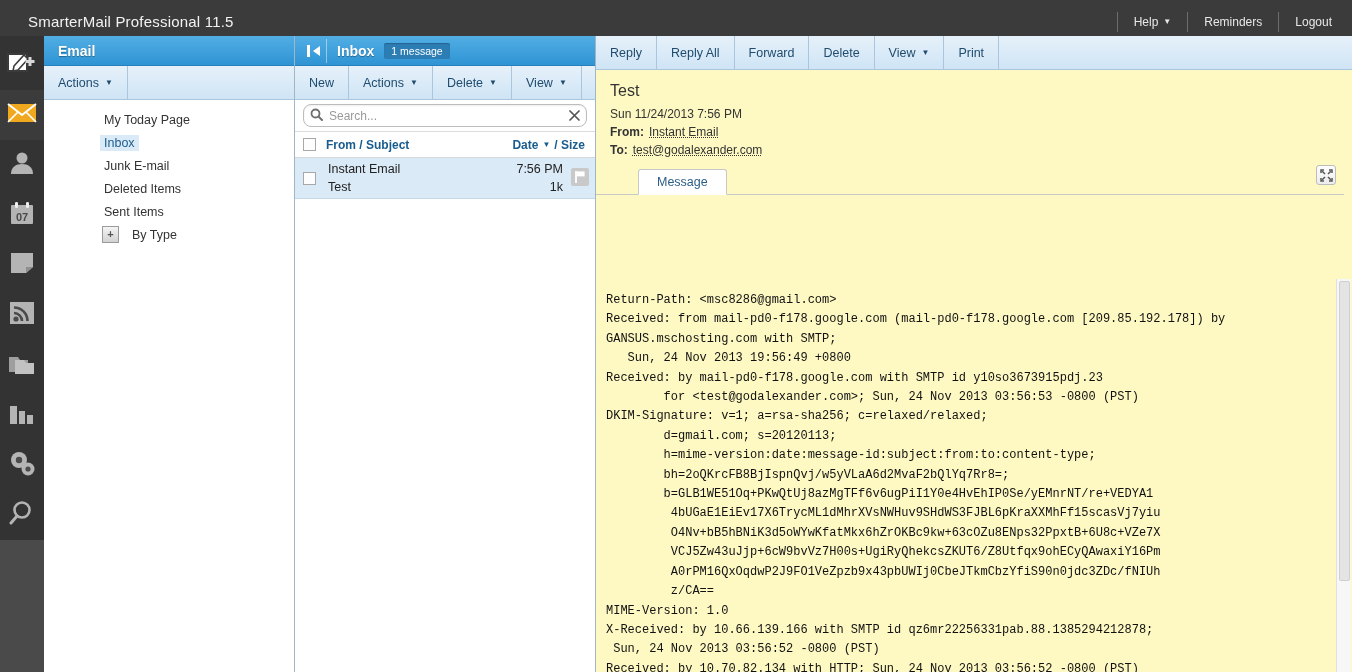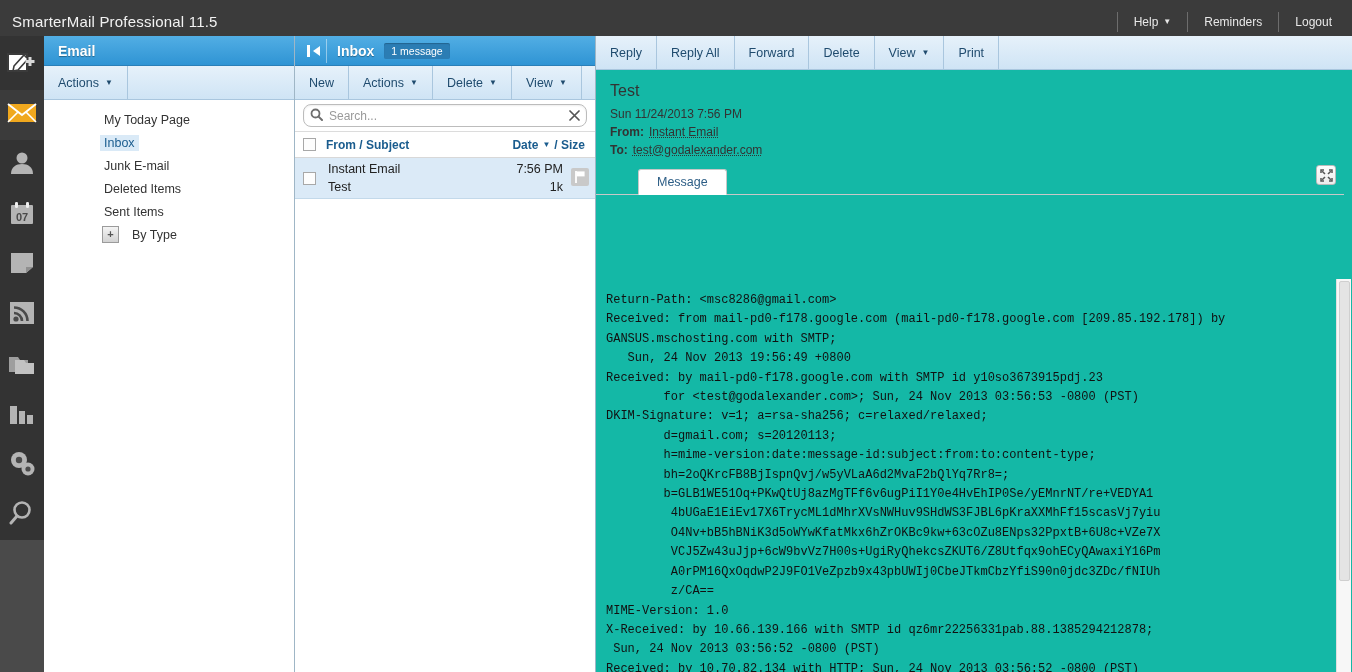--- a/index.html
+++ b/index.html
@@ -10,20 +10,21 @@
     font-family: "Liberation Sans", sans-serif;
   }
 
   
   #topbar {
     position: absolute; top: 0; left: 0;
     width: 1352px; height: 44px;
     background: #3b3b3b;
     display: flex; align-items: center;
     border-bottom: 1px solid #2a2a2a;
+    padding-left: 16px;
   }
   #app-title {
     color: #f2f2f2;
     font-size: 15px;
     padding-left: 12px;
     letter-spacing: .2px;
     white-space: nowrap;
   }
   #topbar-right {
     margin-left: auto; display: flex; align-items: center;
@@ -167,21 +168,21 @@
   }
   .msg-col { margin-left: 12px; line-height: 18px; }
   .msg-right {
     margin-left: auto; text-align: right; line-height: 18px;
     color: #222;
   }
 
   
   #reader {
     position: absolute; top: 36px; left: 596px;
-    width: 756px; height: 636px; background: #14b8a6;
+    width: 756px; height: 636px; background: #fef9c3;
   }
   #subject {
     font-size: 16px; color: #333; padding: 12px 0 0 14px;
   }
   #datetime { font-size: 12px; color: #333; padding: 7px 0 0 14px; }
   .addr-row {
     font-size: 12px; color: #333; padding: 4px 0 0 14px;
     display: flex; gap: 5px;
   }
   .addr-row .lbl { font-weight: bold; }

